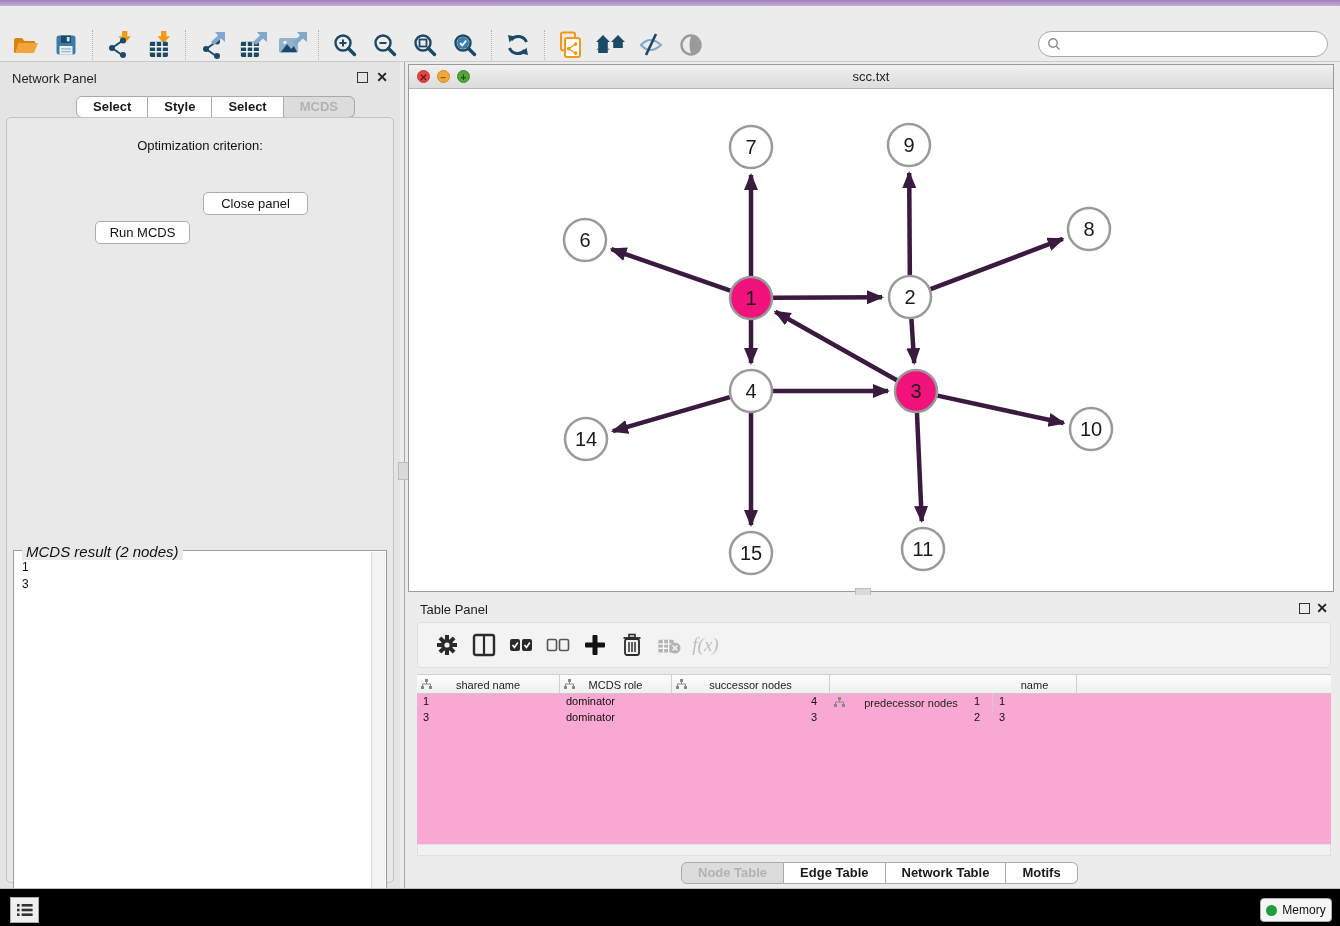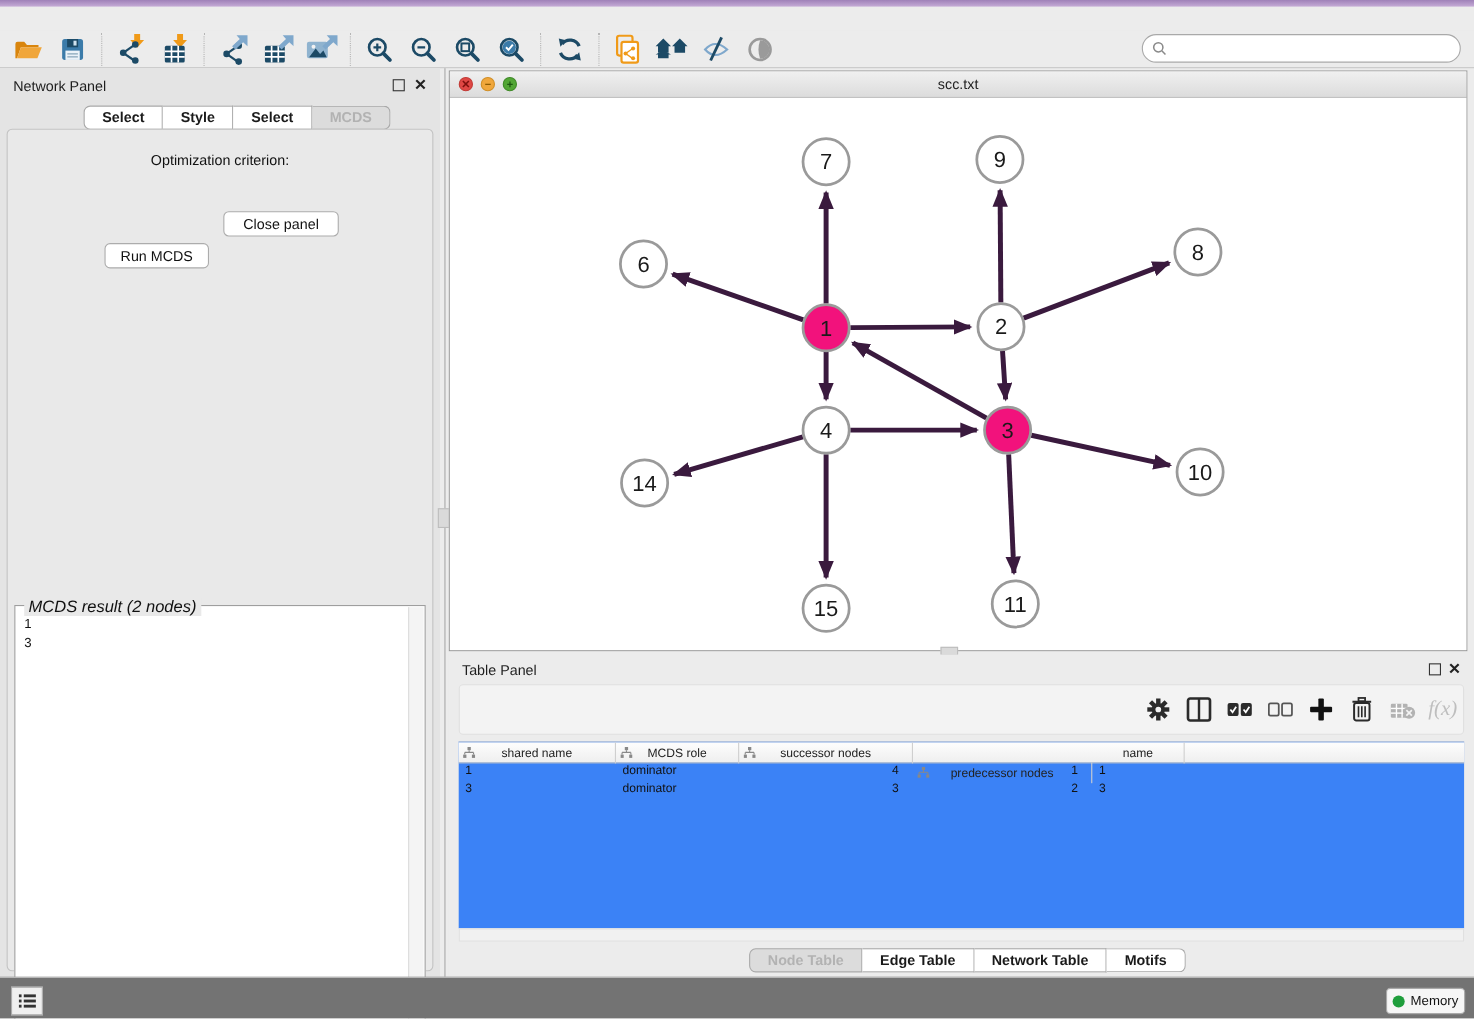--- a/index.html
+++ b/index.html
@@ -81,41 +81,41 @@
   .net-title { position:absolute; top:4px; left:0; width:100%; text-align:center; font-size:13px; color:#222; }
   .net-canvas { position:absolute; left:0; top:24px; width:924px; height:502px; background:#FFFFFF; }
 
   .h-grip { position:absolute; left:855px; top:588px; width:16px; height:8px; background:#DADADA;
     border:1px solid #BDBDBD; }
 
   
   .table-panel { position:absolute; left:408px; top:595px; width:932px; height:293px; background:#ECECEC; }
   .tp-float { right:30px; } .tp-close { right:12px; }
   .tp-toolbar { position:absolute; left:9px; top:27px; width:914px; height:46px; background:#F3F3F3;
-    border:1px solid #E0E0E0; border-radius:4px; display:flex; align-items:center; padding-left:10px;justify-content:flex-end; }
+    border:1px solid #E0E0E0; border-radius:4px; display:flex; align-items:center; padding-left:10px; }
   .tp-btn { width:37px; height:34px; display:flex; align-items:center; justify-content:center; }
   .fx-label { font-size:19px; font-style:italic; color:#B9B9B9; font-family:"Liberation Serif",serif; }
 
-  .data-table { position:absolute; left:9px; top:79px; width:914px; height:170px; background:#3b82f6;
+  .data-table { position:absolute; left:9px; top:79px; width:914px; height:170px; background:#f9a8d4;
     border-top:1px solid #CFCFCF; }
   .th-row { display:flex; height:19px; background:linear-gradient(#FDFDFD,#EFEFEF);
     border-bottom:1px solid #C9C9C9; }
   .th-cell { position:relative; height:19px; border-right:1px solid #CFCFCF; font-size:11px; color:#222;
     display:flex; align-items:center; justify-content:center; }
   .th-cell .sort-ic { position:absolute; left:4px; top:4px; }
   .td-row { display:flex; height:16px; }
   .td-cell { font-size:11px; color:#111; padding:1px 6px; overflow:hidden; white-space:nowrap; }
   .td-cell.right { text-align:right; padding-right:13px; }
 
   .tp-hscroll { position:absolute; left:9px; top:249px; width:914px; height:12px; background:#F1F1F1;
     border:1px solid #E0E0E0; }
   .tp-tabs { left:273px; top:267px; position:absolute; }
 
   
-  .status-bar { position:absolute; left:0; top:888px; width:1340px; height:38px; background:#737373;
+  .status-bar { position:absolute; left:0; top:888px; width:1340px; height:38px; background:#000000;
     border-top:1px solid #BFBFBF; }
   .tasklist-btn { position:absolute; left:10px; top:8px; width:29px; height:26px; background:#EFEFEF;
     border:1px solid #ABABAB; display:flex; align-items:center; justify-content:center; }
   .memory-btn { position:absolute; right:8px; top:9px; width:72px; height:24px; background:#F6F6F6;
     border:1px solid #A9A9A9; border-radius:4px; display:flex; align-items:center; justify-content:center; gap:5px; }
   .memory-dot { width:11px; height:11px; border-radius:50%; background:#1F9E3C; }
   .memory-label { font-size:12px; color:#111; }
 </style>
 </head>
 <body>

